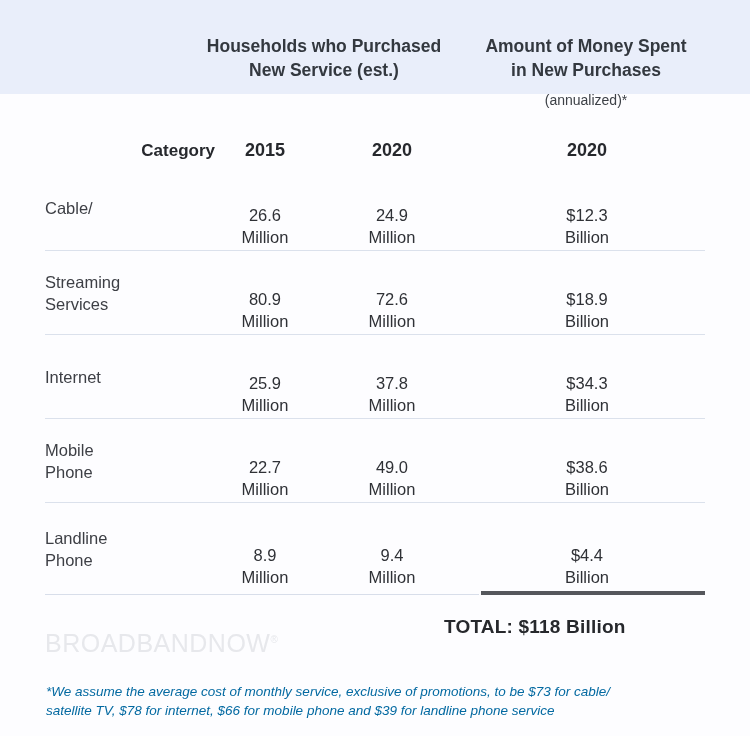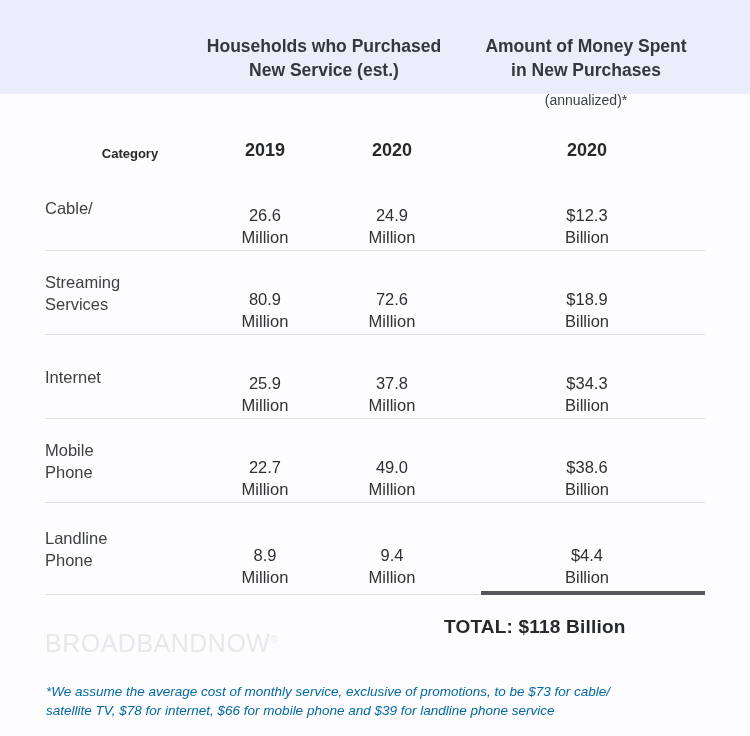--- a/index.html
+++ b/index.html
@@ -18,21 +18,21 @@
   .banner-title.households { left:174px; width:300px; }
   .banner-title.money { left:436px; width:300px; }
   .banner-title .line { display:block; }
   .banner-sub { display:block; font-weight:400; font-size:14px; line-height:21px; color:#3d4147; margin-top:8px; }
 
   
   .tablewrap { position:absolute; left:45px; top:117px; width:660px; }
   .grid-row { display:grid; grid-template-columns:170px 100px 154px 236px; box-sizing:border-box; }
   .thead { height:49px; align-items:end; padding-bottom:5px; font-weight:700; font-size:18px; color:#26282d; }
   .thead .cell { text-align:center; }
-  .thead .cat { text-align:center; font-size:13px; }
+  .thead .cat { text-align:right; font-size:17px; }
   .trow { height:84px; align-items:center; font-size:16.5px; line-height:22px; color:#2f3136; }
   .trow.divided { border-top:1px solid #dbe1ec; }
   .trow.last { height:92px; }
   .cat-cell { text-align:left; color:#3d3f45; }
   .val { text-align:center;margin-top:35px; }
   .val span, .cat-cell span { display:block; }
 
   
   .rule-thin { position:absolute; left:45px; top:594px; width:434px; height:1px; background:#d8deea; }
   .rule-thick { position:absolute; left:481px; top:591px; width:224px; height:4px; background:#55575c; }
@@ -54,21 +54,21 @@
     <span class="line">Amount of Money Spent</span>
     <span class="line">in New Purchases</span>
     <span class="banner-sub">(annualized)*</span>
   </div>
 </div>
 
 <div class="tablewrap">
 
   <div class="grid-row thead">
     <div class="cell cat">Category</div>
-    <div class="cell">2019</div>
+    <div class="cell">2015</div>
     <div class="cell">2020</div>
     <div class="cell">2020</div>
   </div>
 
   <div class="grid-row trow">
     <div class="cat-cell">
       <span>Cable/</span>
     </div>
     <div class="val">
       <span>26.6</span>

